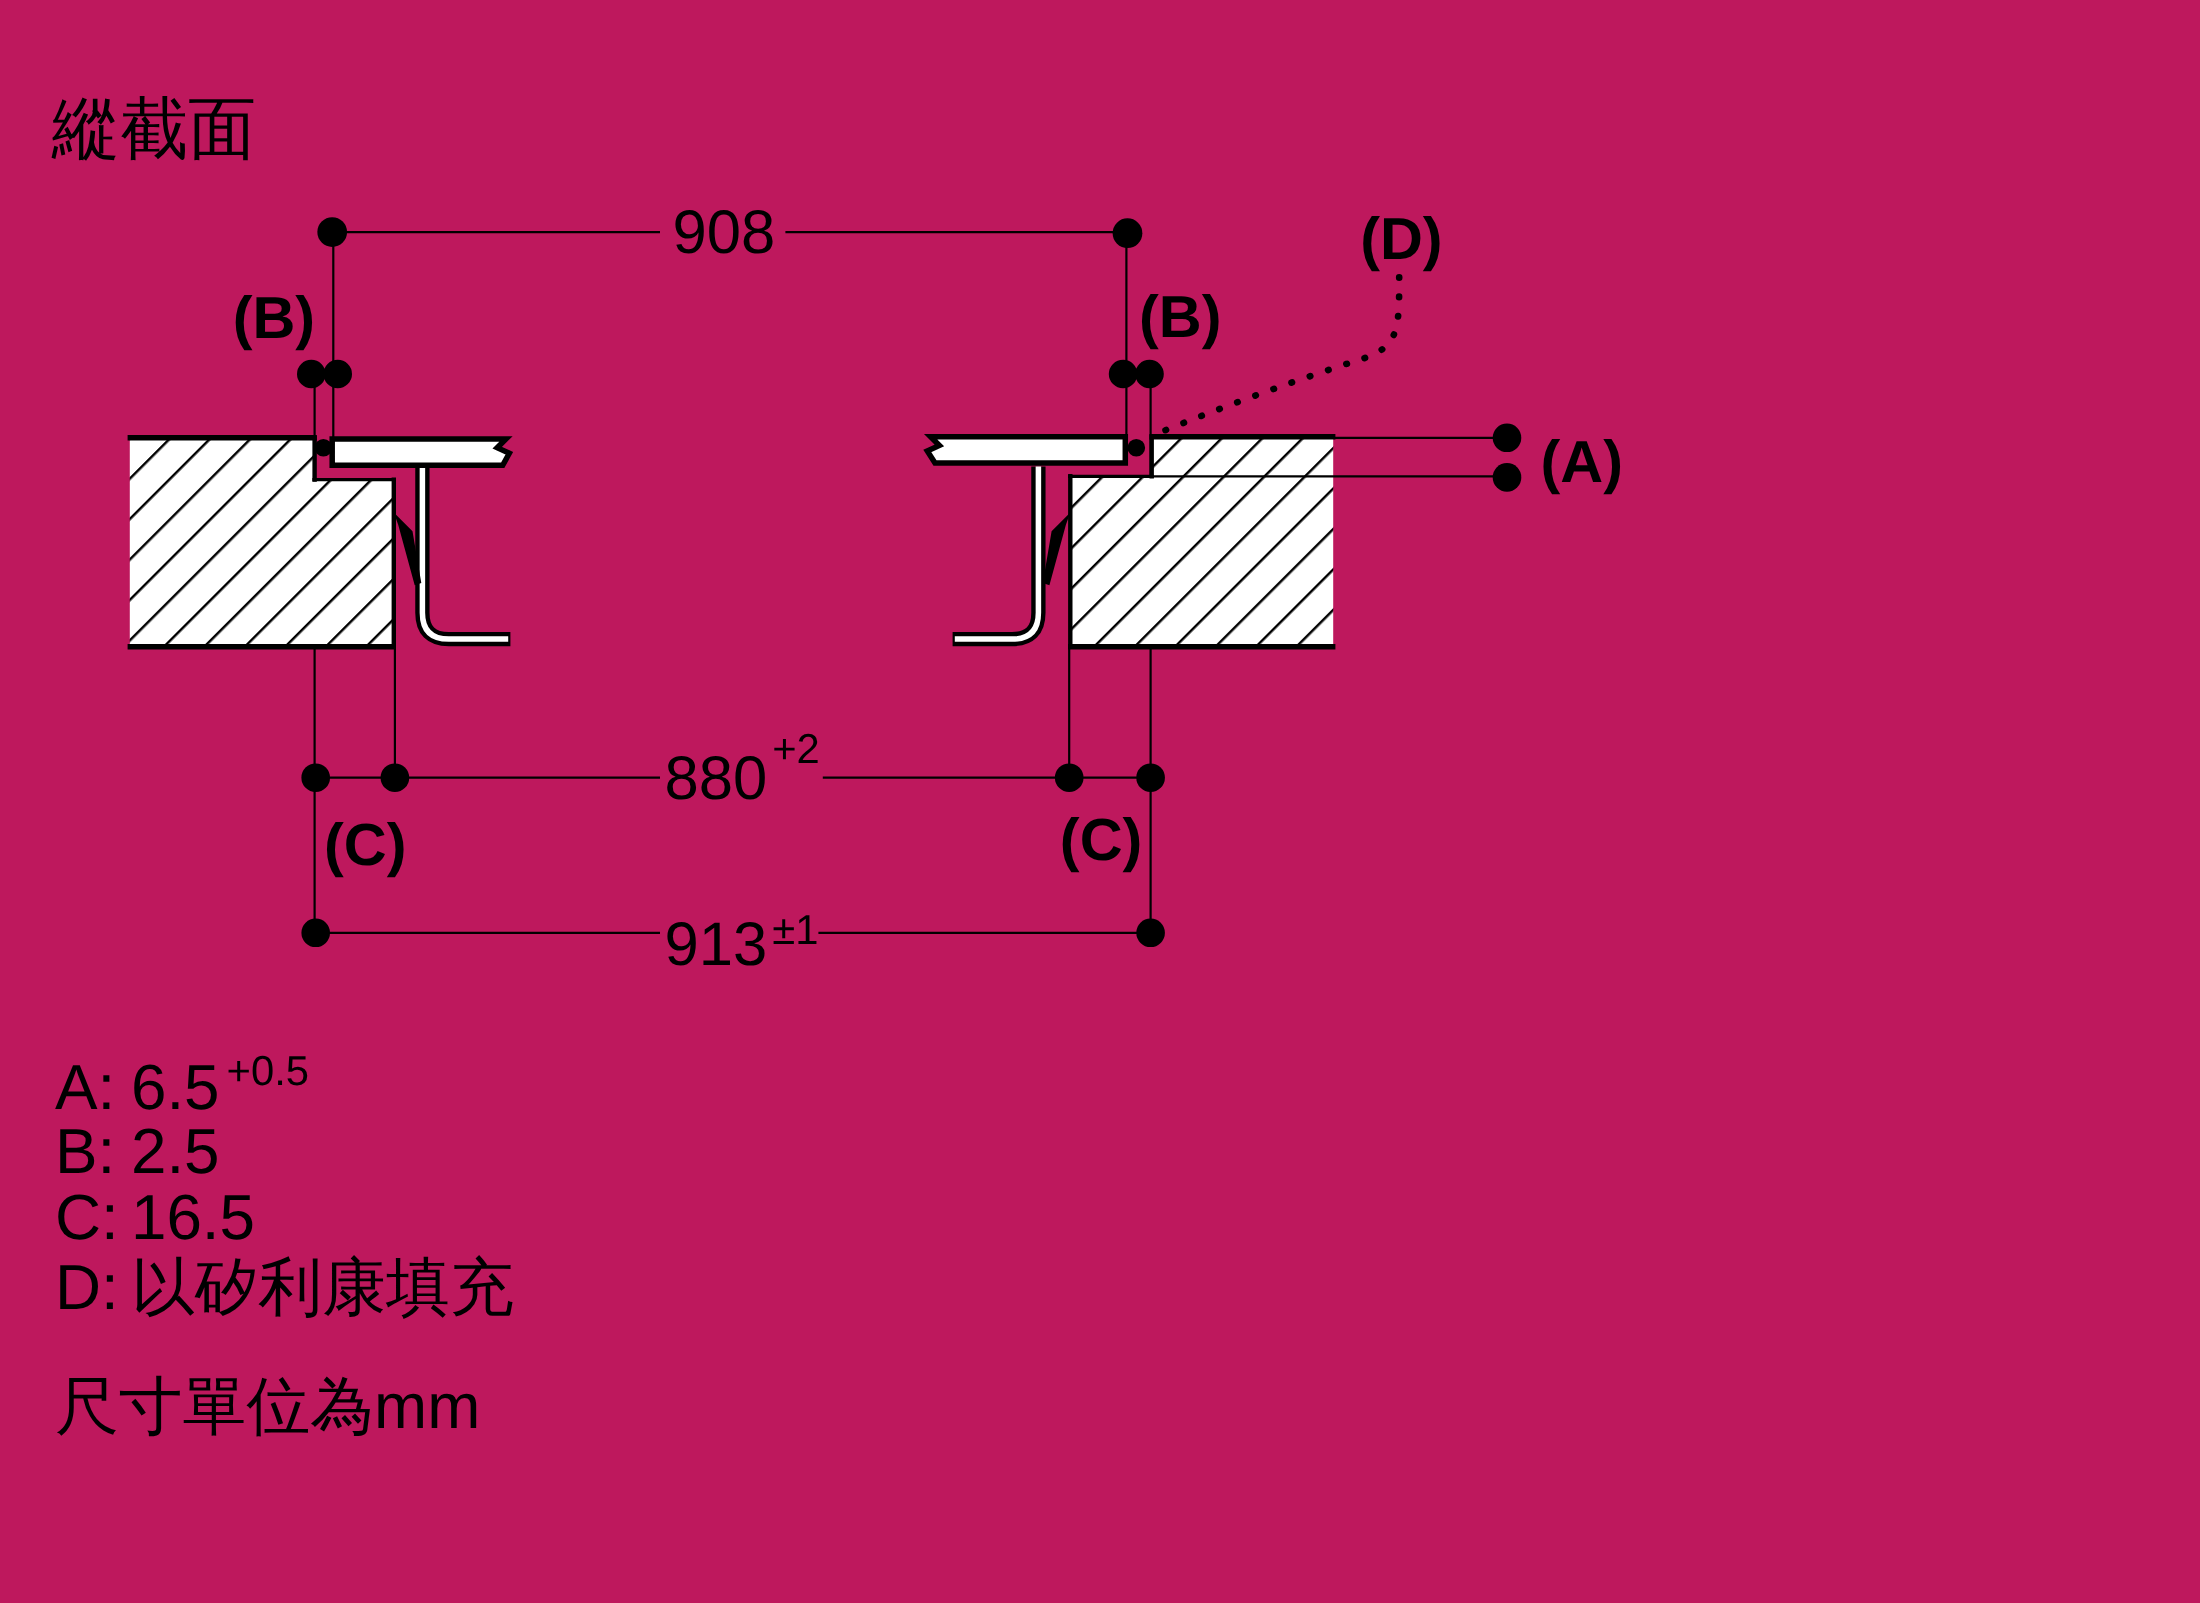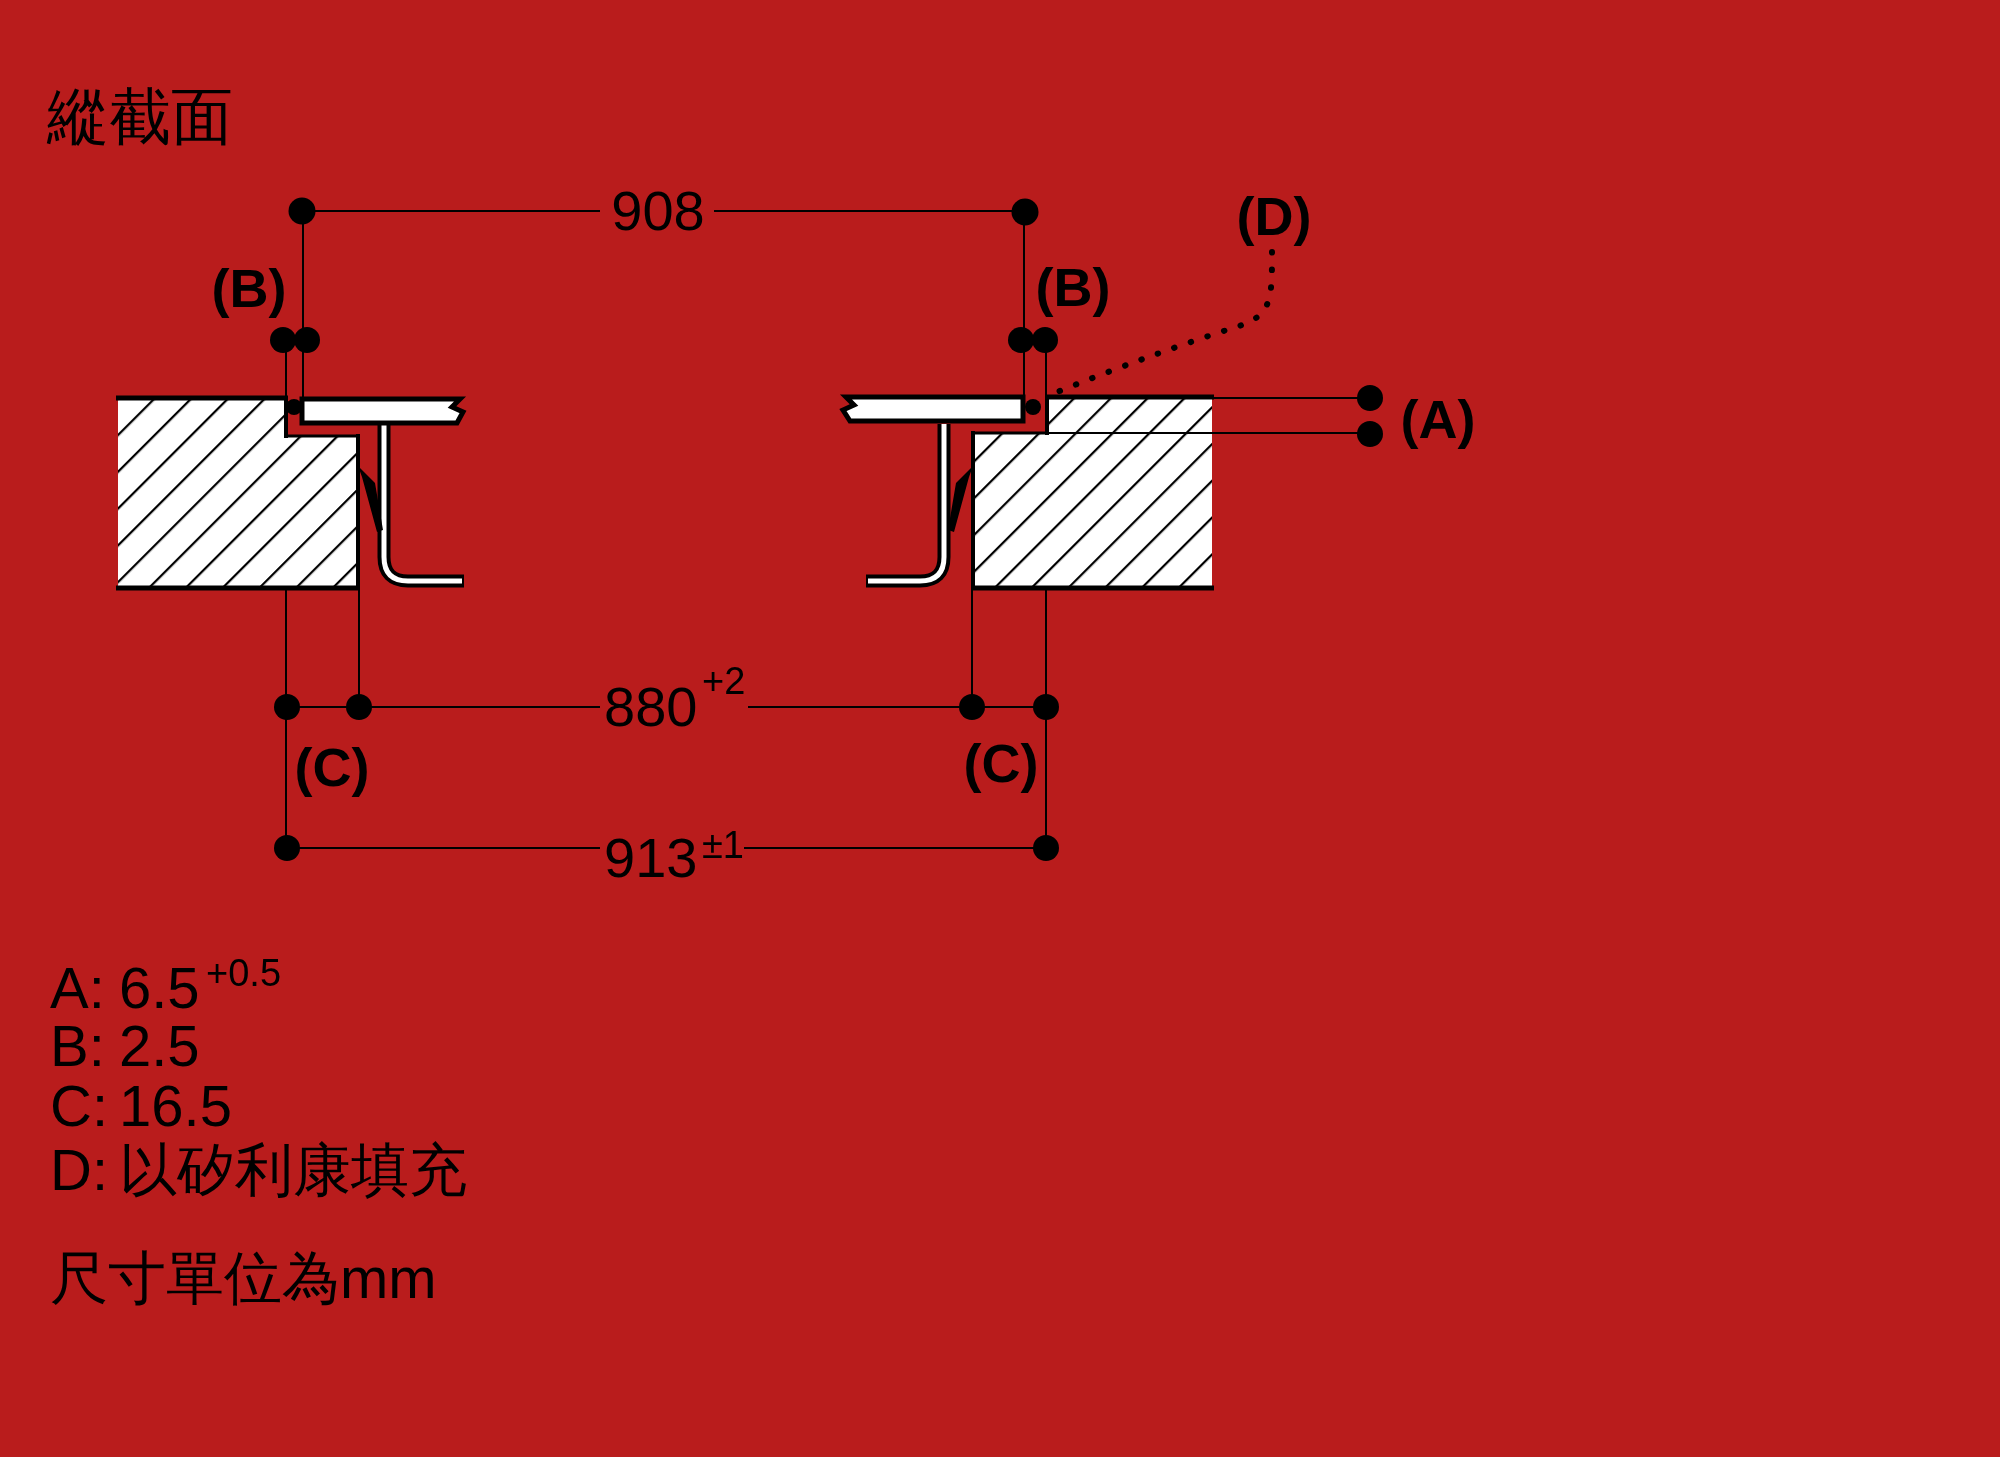--- a/index.html
+++ b/index.html
@@ -1,16 +1,16 @@
 <!DOCTYPE html>
 <html><head>
 <meta charset="utf-8">
 <style>
   html,body{margin:0;padding:0;background:#ffffff;}
-  .stage{position:relative;width:2000px;height:1457px;background:#b91c1c;overflow:hidden;
+  .stage{position:relative;width:2000px;height:1457px;background:#be185d;overflow:hidden;
          font-family:"Liberation Sans", sans-serif;text-align:right;}
   svg{display:block}
   text{fill:#000;}
   .dim-text{font-size:56px;}
   .sup-text{font-size:38px;}
   .ref-label{font-size:54px;font-weight:bold;}
   .title-text{font-size:62px;}
   .legend-text{font-size:58px;}
   .thin{stroke:#000;stroke-width:2;fill:none;}
   .edge5{stroke:#000;stroke-width:5;fill:none;}

